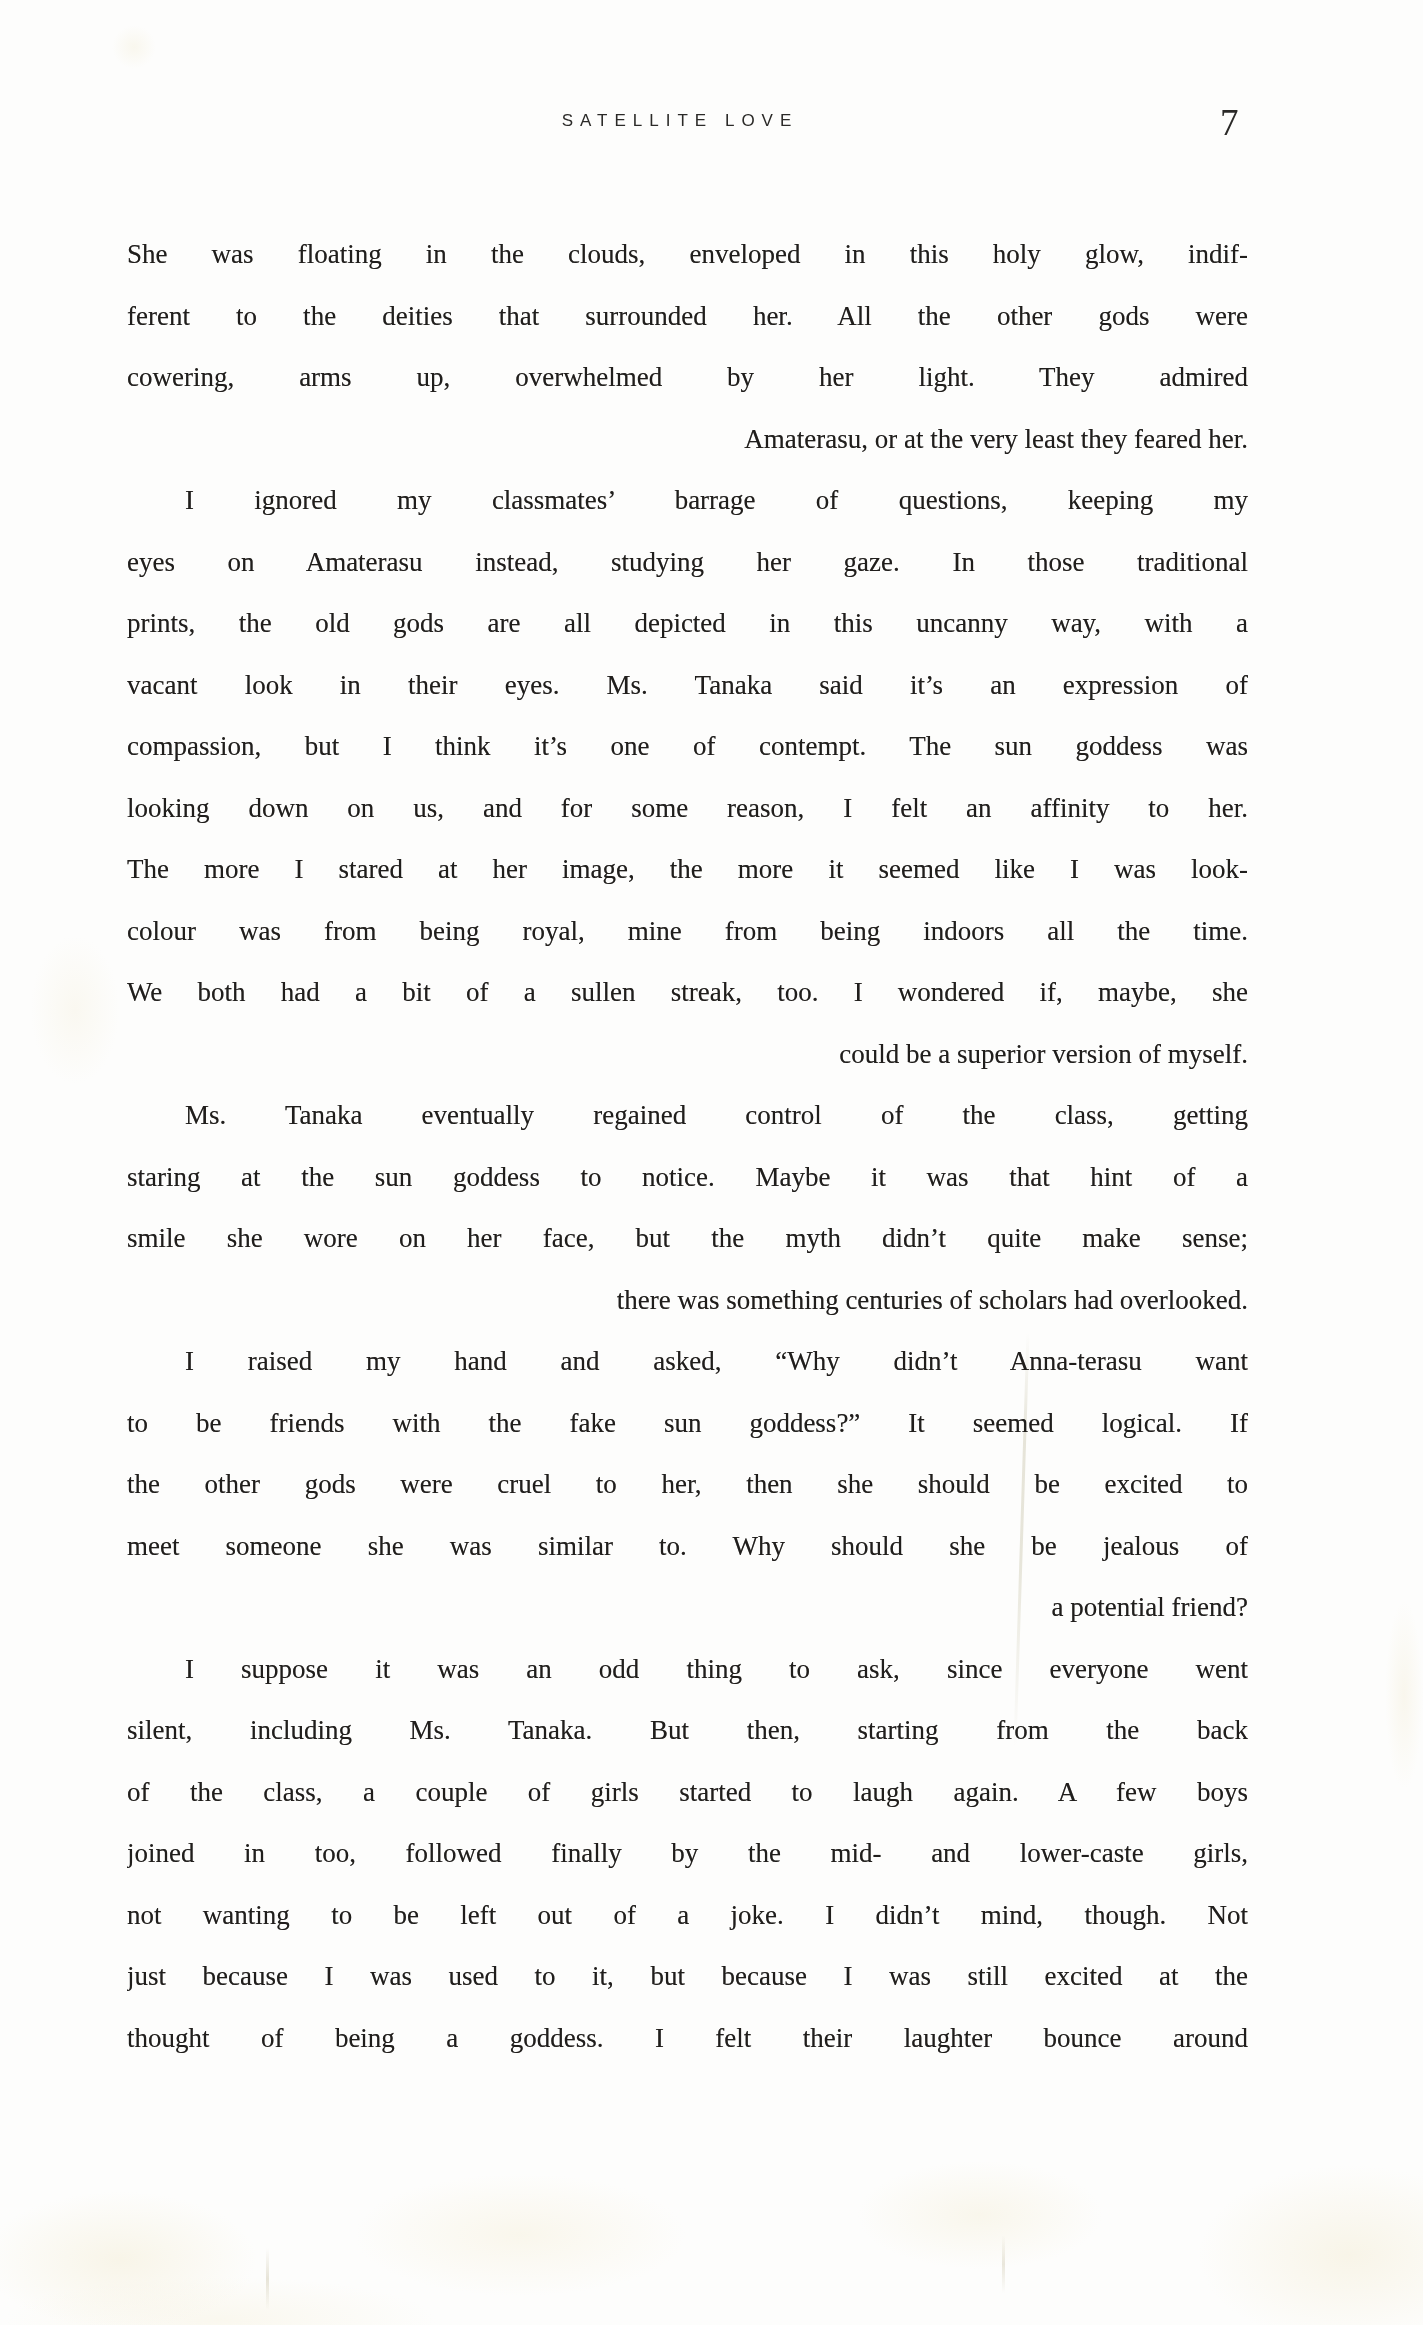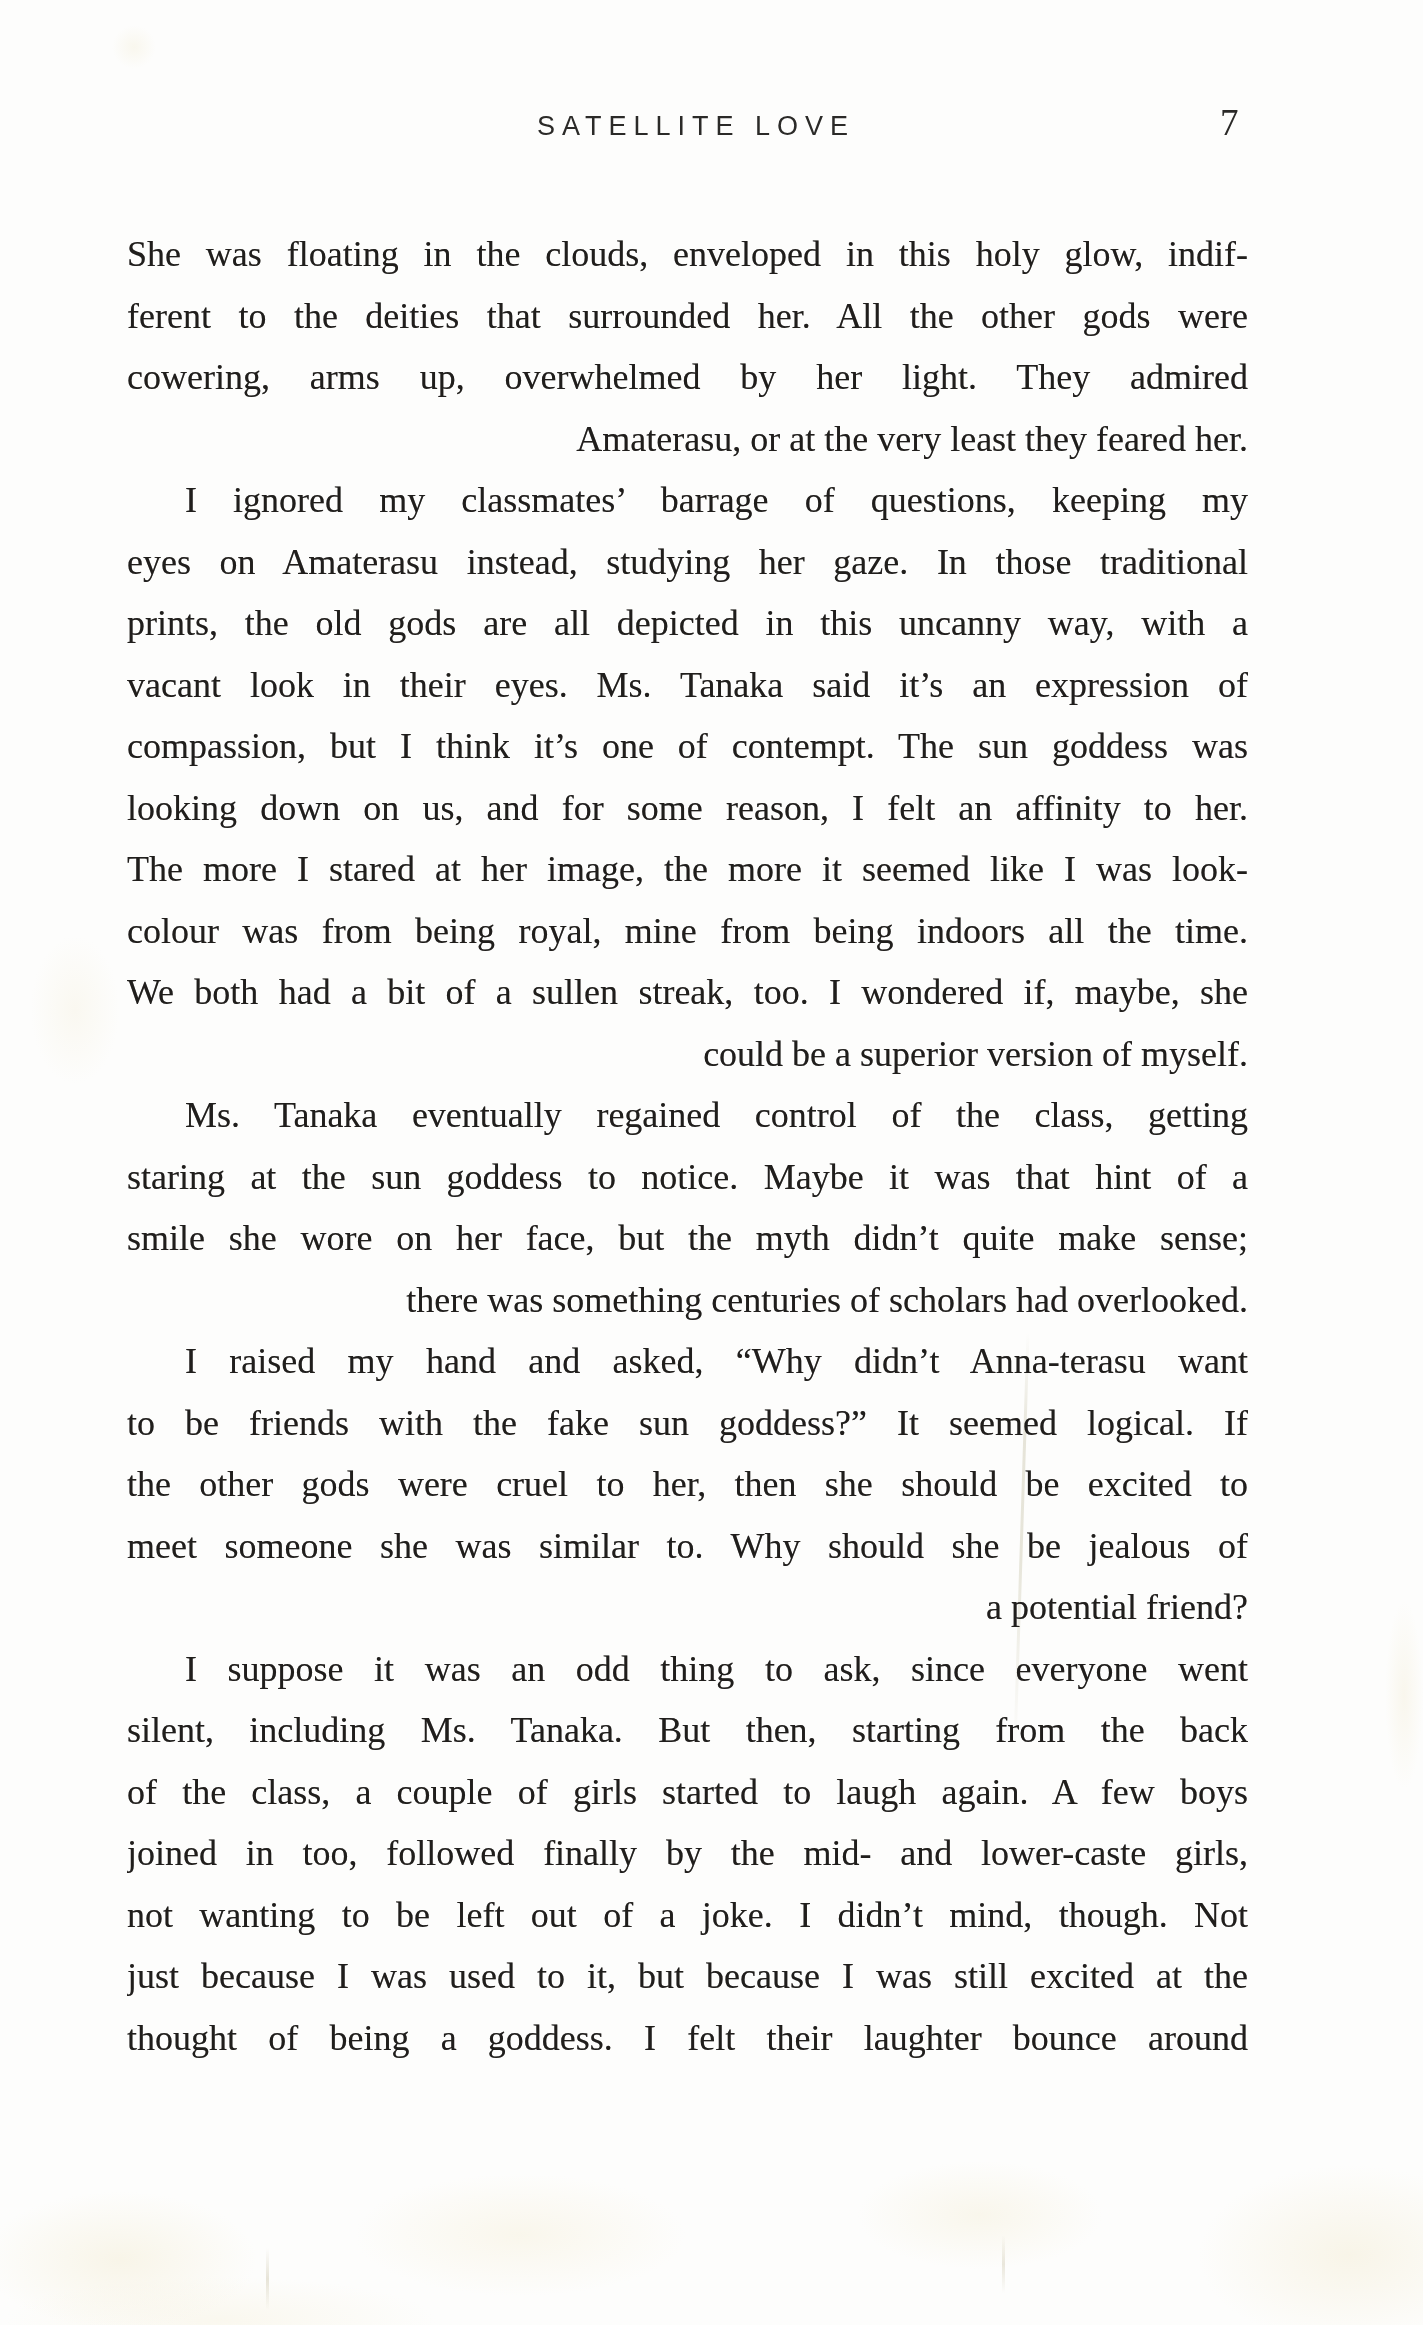--- a/index.html
+++ b/index.html
@@ -16,23 +16,23 @@
     font-family: "Liberation Serif", "DejaVu Serif", serif;
   }
 
   
   .running-header { position: absolute; top: 0; left: 0; width: 100%; height: 170px; }
   .running-title {
     position: absolute;
     top: 111px;
     left: 505px;
     width: 350px;
-    text-align: right;
+    text-align: center;
     font-family: "Liberation Sans", sans-serif;
-    font-size: 27px;
+    font-size: 17px;
     font-weight: 400;
     letter-spacing: 7px;
     color: #2b2a28;
     white-space: nowrap;
   }
   .page-number {
     position: absolute;
     top: 101px;
     left: 1220px;
     font-family: "Liberation Serif", "DejaVu Serif", serif;
@@ -45,21 +45,21 @@
     position: absolute;
     top: 224px;
     left: 127px;
     width: 1121px;
     color: #201e1c;
     text-shadow: 0 0 0.6px rgba(25, 23, 20, 0.45);
   }
   .ln {
     height: 61.5px;
     line-height: 61.5px;
-    font-size: 36px;
+    font-size: 27px;
     overflow: hidden;
     white-space: normal;
   }
   .jl { text-align: justify; text-align-last: justify; }
   .pl { text-align: right; }
   .ind { padding-left: 58px; }
 
   
   .artifact { position: absolute; pointer-events: none; }
   .stain-top-left {

